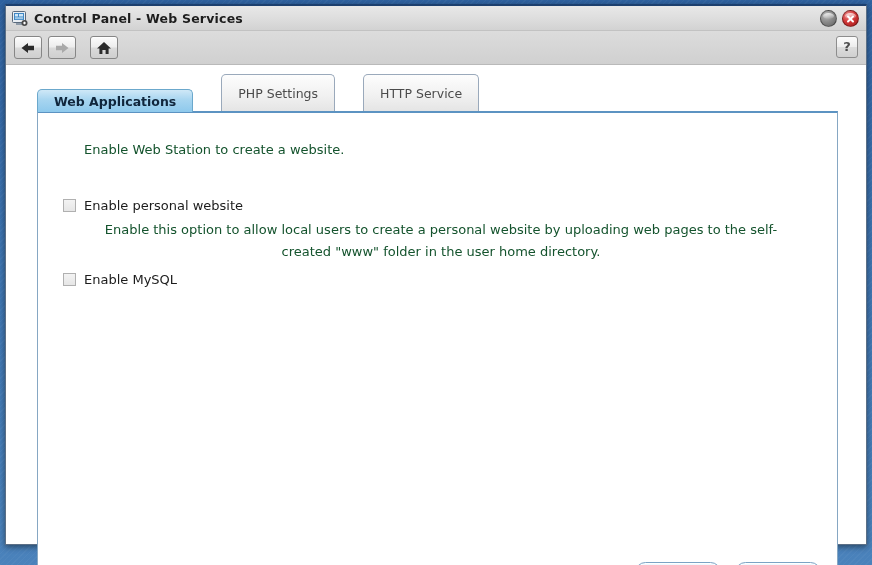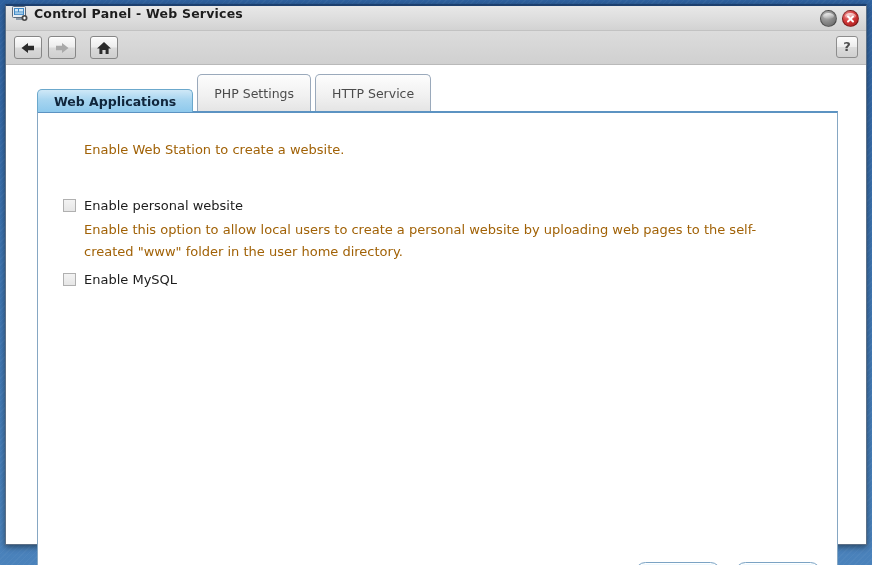--- a/index.html
+++ b/index.html
@@ -36,20 +36,21 @@
     box-sizing: border-box;
   }
 
   
   .titlebar {
     position: relative;
     height: 25px;
     background: linear-gradient(180deg, #e8e8e8 0%, #dedede 50%, #d2d2d2 100%);
     border-bottom: 1px solid #c2c2c2;
     display: flex;
+    align-items: center;
     padding-left: 6px;
     box-sizing: border-box;
   }
   .title-icon {
     width: 16px;
     height: 15px;
     margin-right: 6px;
     position: relative;
     flex: none;
   }
@@ -154,20 +155,21 @@
   
   .tabstrip {
     position: absolute;
     left: 31px;
     top: 24px;
     width: 801px;
     height: 23px;
     display: flex;
     align-items: flex-end;
     box-sizing: border-box;
+    gap: 24px;
   }
   .tab {
     height: 38px;
     border: 1px solid #9aa9bb;
     border-bottom: none;
     border-radius: 5px 5px 0 0;
     background: linear-gradient(180deg, #fdfdfd 0%, #f1f1f1 55%, #e4e4e4 100%);
     font-size: 12.5px;
     color: #4b4b4b;
     display: flex;
@@ -237,25 +239,26 @@
     border: solid #2d6fa8;
     border-width: 0 2px 2px 0;
     transform: rotate(42deg);
   }
   .opt-label {
     font-size: 13px;
     color: #1c1c1c;
   }
   .opt-desc {
     font-size: 13px;
-    color: #a16207;
+    color: #14532d;
     line-height: 1.72;
     margin-left: 21px;
     margin-top: 6px;
     max-width: 714px;
+    text-align: center;
   }
 
   .vhost-btn {
     margin-left: 21px;
     margin-top: 8px;
     width: 101px;
     height: 21px;
     border: 1px solid #8f8f8f;
     border-radius: 3px;
     background: linear-gradient(180deg, #fcfcfc 0%, #f0f0f0 48%, #dedede 52%, #d3d3d3 100%);

